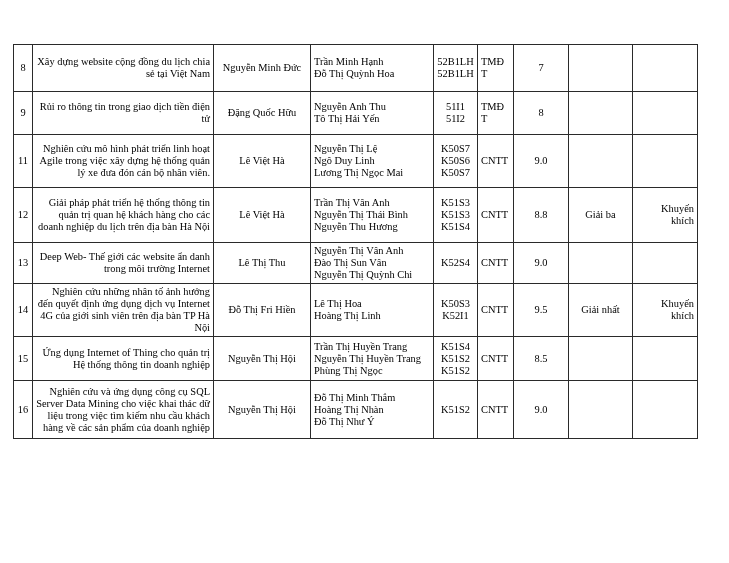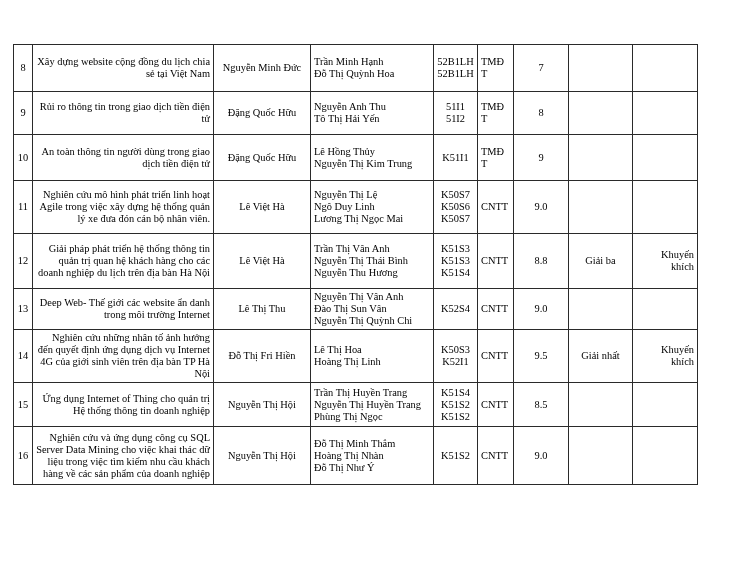--- a/index.html
+++ b/index.html
@@ -76,32 +76,20 @@
         <tr style="height: 43px;">
           <td class="cell-no">9</td>
           <td class="cell-title">Rủi ro thông tin trong giao dịch tiền điện tử</td>
           <td class="cell-advisor">Đặng Quốc Hữu</td>
           <td class="cell-students">Nguyễn Anh Thu
 Tô Thị Hải Yến</td>
           <td class="cell-classes">51I1
 51I2</td>
           <td class="cell-dept">TMĐT</td>
           <td class="cell-score">8</td>
-          <td class="cell-prize"></td>
-          <td class="cell-award"></td>
-        </tr>
-        <tr style="height: 46px;">
-          <td class="cell-no">10</td>
-          <td class="cell-title">An toàn thông tin người dùng trong giao dịch tiền điện tử</td>
-          <td class="cell-advisor">Đặng Quốc Hữu</td>
-          <td class="cell-students">Lê Hồng Thủy
-Nguyễn Thị Kim Trung</td>
-          <td class="cell-classes">K51I1</td>
-          <td class="cell-dept">TMĐT</td>
-          <td class="cell-score">9</td>
           <td class="cell-prize"></td>
           <td class="cell-award"></td>
         </tr>
         <tr style="height: 53px;">
           <td class="cell-no">11</td>
           <td class="cell-title">Nghiên cứu mô hình phát triển linh hoạt Agile trong việc xây dựng hệ thống quản lý xe đưa đón cán bộ nhân viên.</td>
           <td class="cell-advisor">Lê Việt Hà</td>
           <td class="cell-students">Nguyễn Thị Lệ
 Ngô Duy Linh
 Lương Thị Ngọc Mai</td>

